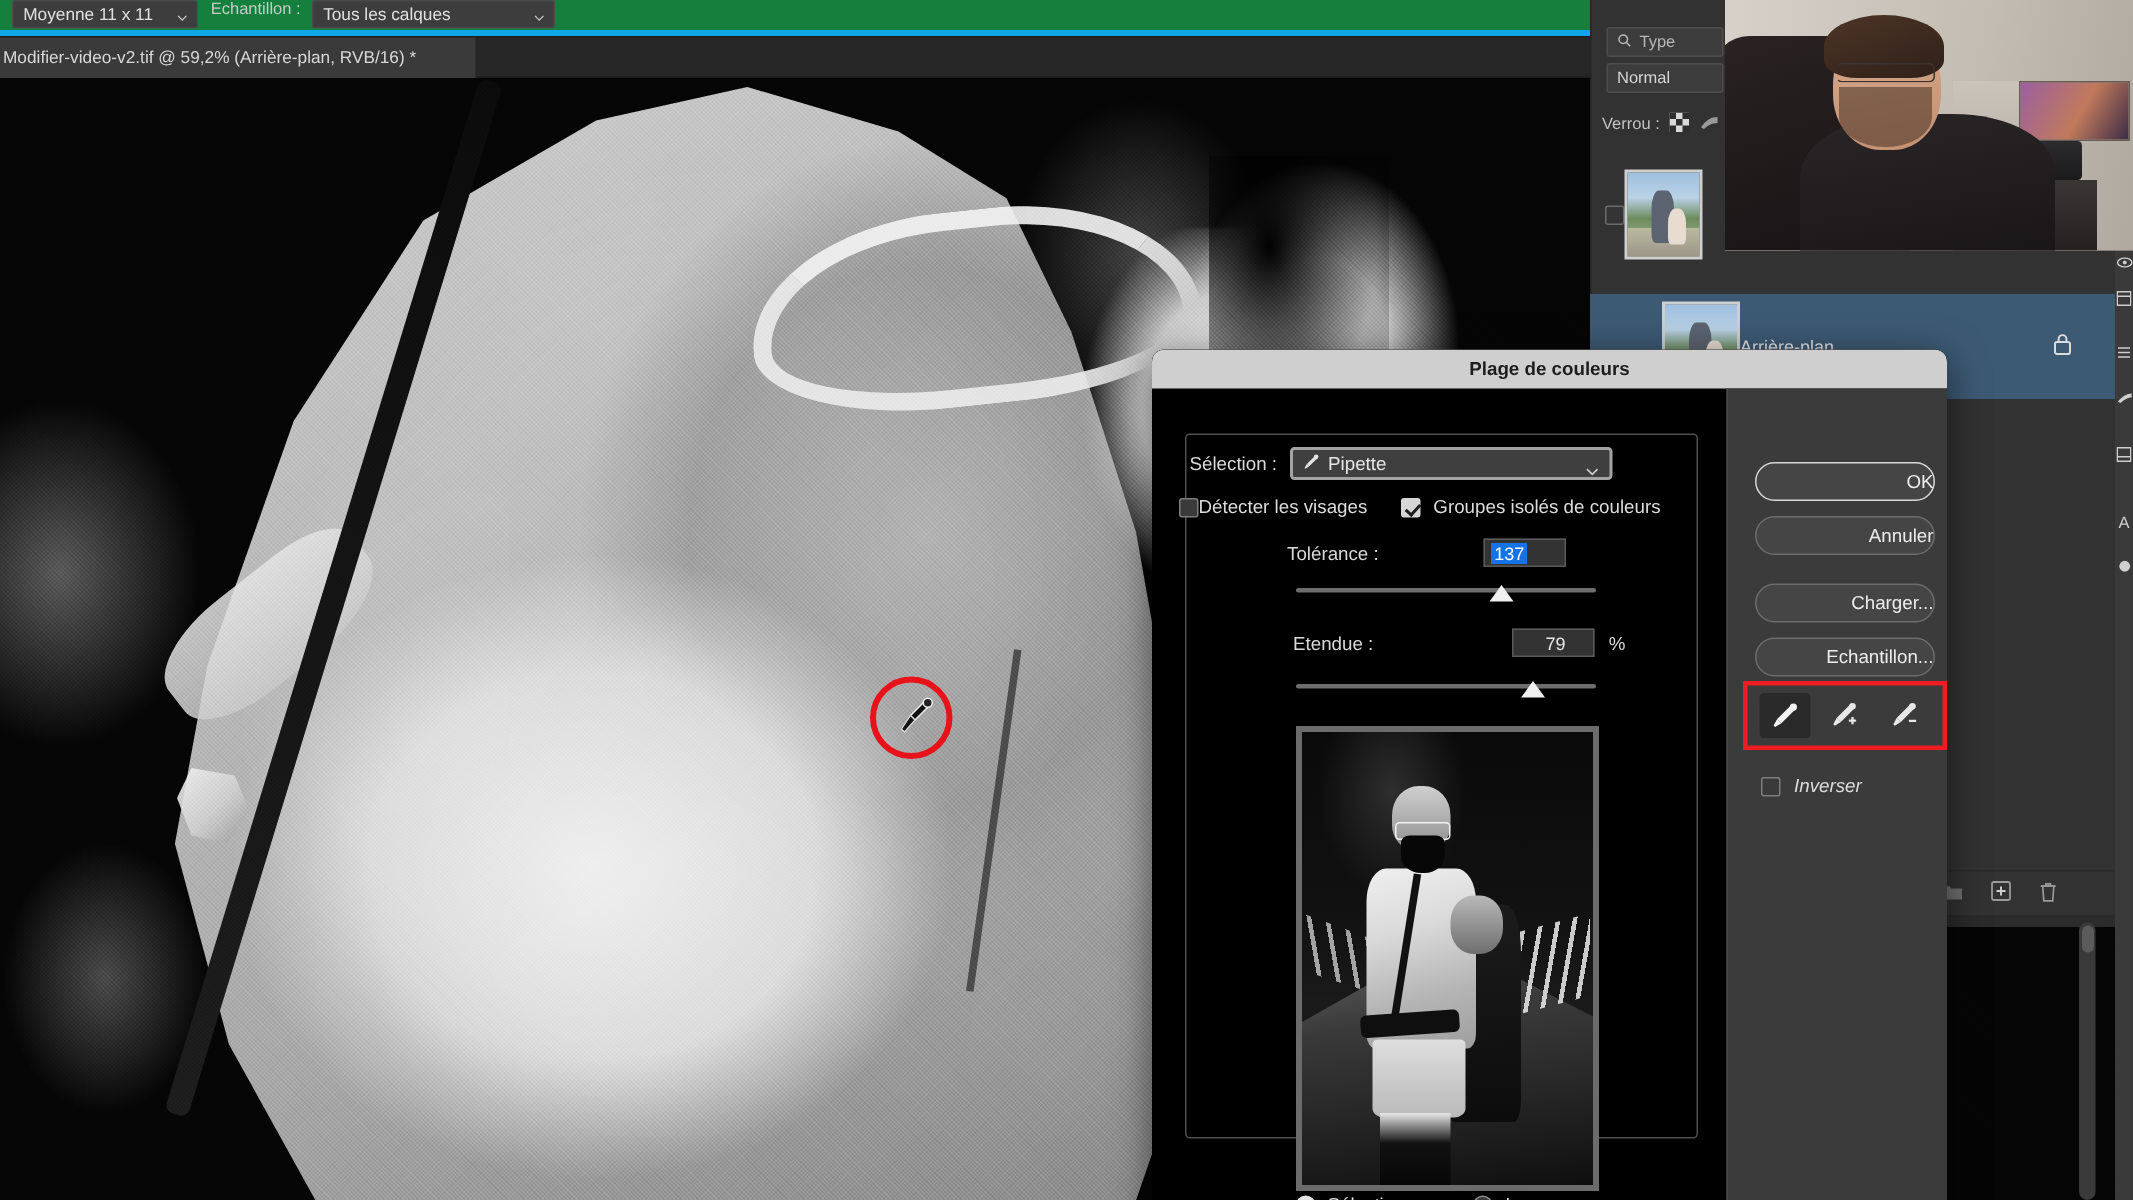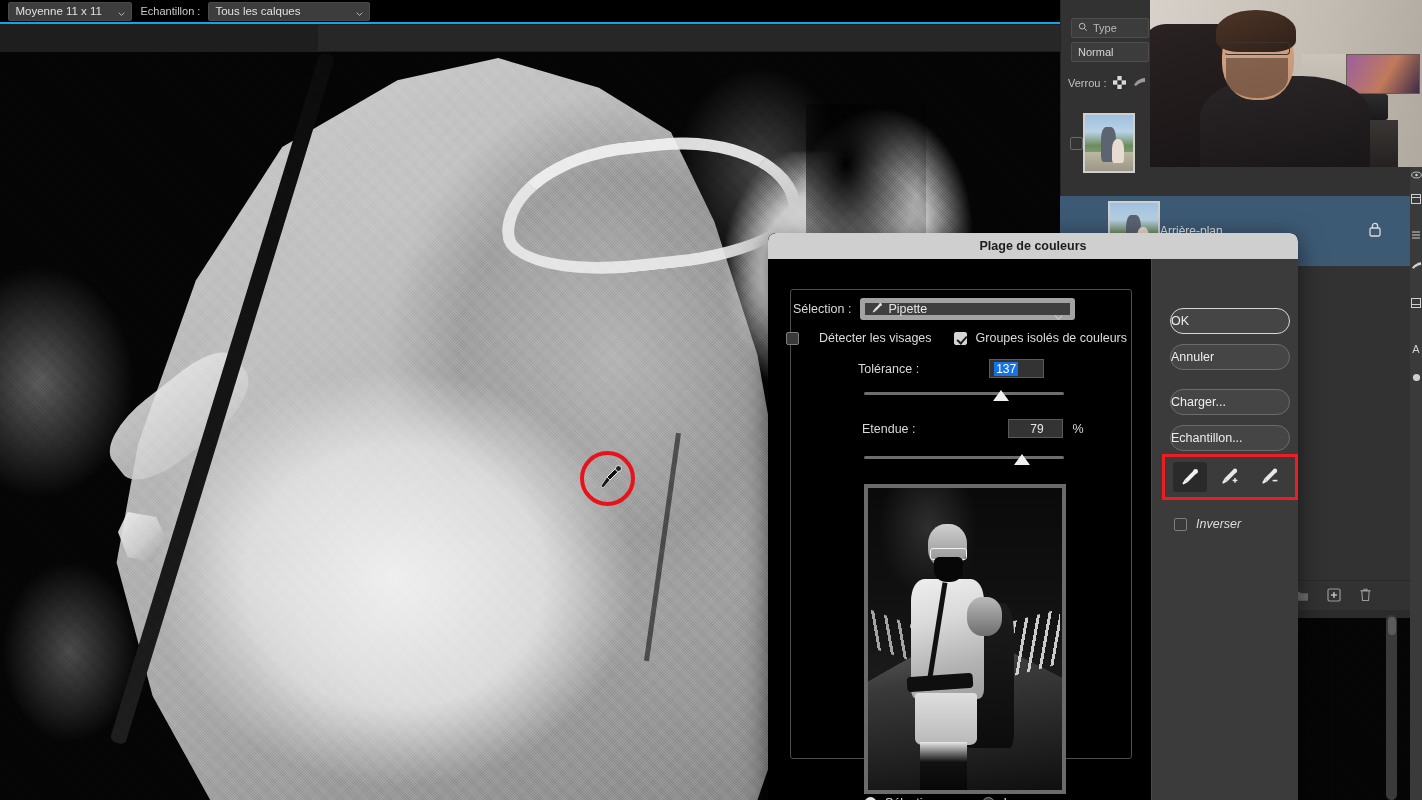--- a/index.html
+++ b/index.html
@@ -102,22 +102,22 @@
     position: absolute; left: 580px; top: 399px; width: 55px; height: 55px;
     border: 4px solid #e8131a; border-radius: 50%;
   }
   .eyedropper-cursor {
     position: absolute; left: 598px; top: 411px; width: 26px; height: 30px;
   }
 
   
   .optionbar {
     position: absolute; left: 0; top: 0; width: 1422px; height: 24px;
-    background: #000000; border-bottom: 2px solid #0ea5e9;
-    display: flex; align-items: center; gap: 8px; padding-left: 0px;
+    background: #15803d; border-bottom: 4px solid #0ea5e9;
+    display: flex; gap: 8px; padding-left: 0px;
     color: #d2d2d2; font-size: 11.5px;
   }
   .ob-colon { margin-left: -3px; }
   .combo {
     height: 19px; min-width: 124px; background: #3d3d3d; border: 1px solid #4a4a4a;
     border-radius: 2px; color: #e0e0e0; font-size: 11.5px;
     display: flex; align-items: center; padding: 0 6px; position: relative;
   }
   .combo .caret {
     position: absolute; right: 6px; top: 50%; transform: translateY(-50%);
@@ -284,21 +284,21 @@
   .fieldset {
     position: absolute; left: 22px; top: 30px; width: 342px; height: 470px;
     border: 1px solid #4e4e4e; border-radius: 3px;
   }
   .row-sel {
     position: absolute; left: 25px; top: 39px; display: flex; align-items: center; gap: 9px;
     z-index: 3;
   }
   .lbl { color: #d9d9d9; font-size: 12.5px; }
   .select-box {
-    width: 215px; height: 22px; background: #3f3f3f; border: 5px solid #a3a3a3;
+    width: 215px; height: 22px; background: #3f3f3f; border: 2px solid #a3a3a3;
     border-radius: 3px; display: flex; align-items: center; gap: 5px;
     padding: 0 6px; color: #e6e6e6; font-size: 12.5px; position: relative;
   }
   .select-box .caret { position: absolute; right: 7px; top: 7px; }
   .row-checks {
     position: absolute; left: 18px; top: 72px; width: 350px;
     display: flex; align-items: center; gap: 22px; z-index: 3;
   }
   .chk {
     width: 13px; height: 13px; border: 1px solid #7d7d7d; border-radius: 2px;
@@ -405,21 +405,21 @@
   .radio.on:after {
     content: ""; position: absolute; left: 3.5px; top: 3.5px;
     width: 4px; height: 4px; border-radius: 50%; background: #1d1d1d;
   }
   .radio-wrap { display: flex; align-items: center; gap: 8px; color: #e0e0e0; font-size: 12.5px; }
 
   .btn {
     position: absolute; left: 18px; width: 120px; height: 26px;
     border: 1px solid #6c6c6c; border-radius: 13px; background: #454545;
     color: #ededed; font-size: 12.5px;
-    display: flex; align-items: center; justify-content: flex-start;
+    display: flex; align-items: center; justify-content: flex-end;
   }
   .btn.primary { border-color: #d8d8d8; border-width: 1.5px; }
 
   .drop-tools {
     position: absolute; left: 10px; top: 195px; width: 136px; height: 46px;
     border: 3px solid #ee1c23; display: flex; align-items: center; gap: 6px;
     padding-left: 8px;
   }
   .dtool {
     width: 34px; height: 30px; display: flex; align-items: center; justify-content: center;
@@ -487,20 +487,23 @@
       <span>Tous les calques</span>
       <span class="caret">
         <svg width="7" height="7" viewBox="0 0 10 10">
             <path d="M1 3 L5 7 L9 3" stroke="#cfcfcf" stroke-width="1.2" fill="none"></path>
           </svg>
       </span>
     </div>
   </div>
 
   <div class="doctab-rest"></div>
+  <div class="doctab">
+    <span>Modifier-video-v2.tif @ 59,2% (Arrière-plan, RVB/16)  *</span>
+  </div>
 
   <div class="layers-panel"></div>
 
   <div class="search-field">
     <span>
       <svg width="10" height="10" viewBox="0 0 12 12">
         <circle cx="5" cy="5" r="3.4" stroke="#b8b8b8" stroke-width="1.2" fill="none"></circle>
         <line x1="7.6" y1="7.6" x2="10.6" y2="10.6" stroke="#b8b8b8" stroke-width="1.2"></line>
       </svg>
     </span>
@@ -657,21 +660,21 @@
             <span>Pipette</span>
             <span class="caret">
               <svg width="9" height="7" viewBox="0 0 10 8">
                   <path d="M1 2 L5 6 L9 2" stroke="#cfcfcf" stroke-width="1.2" fill="none"></path>
                 </svg>
             </span>
           </div>
         </div>
 
         <div class="row-checks">
-          <div style="display:flex;align-items:center;gap:20px">
+          <div style="display:flex;align-items:center;gap:0">
             <span class="chk"></span>
             <span class="chk-label">Détecter les visages</span>
           </div>
           <div style="display:flex;align-items:center;gap:9px">
             <span class="chk on"></span>
             <span class="chk-label">Groupes isolés de couleurs</span>
           </div>
         </div>
 
         <div class="field-row" style="left:90px; top:100px">

